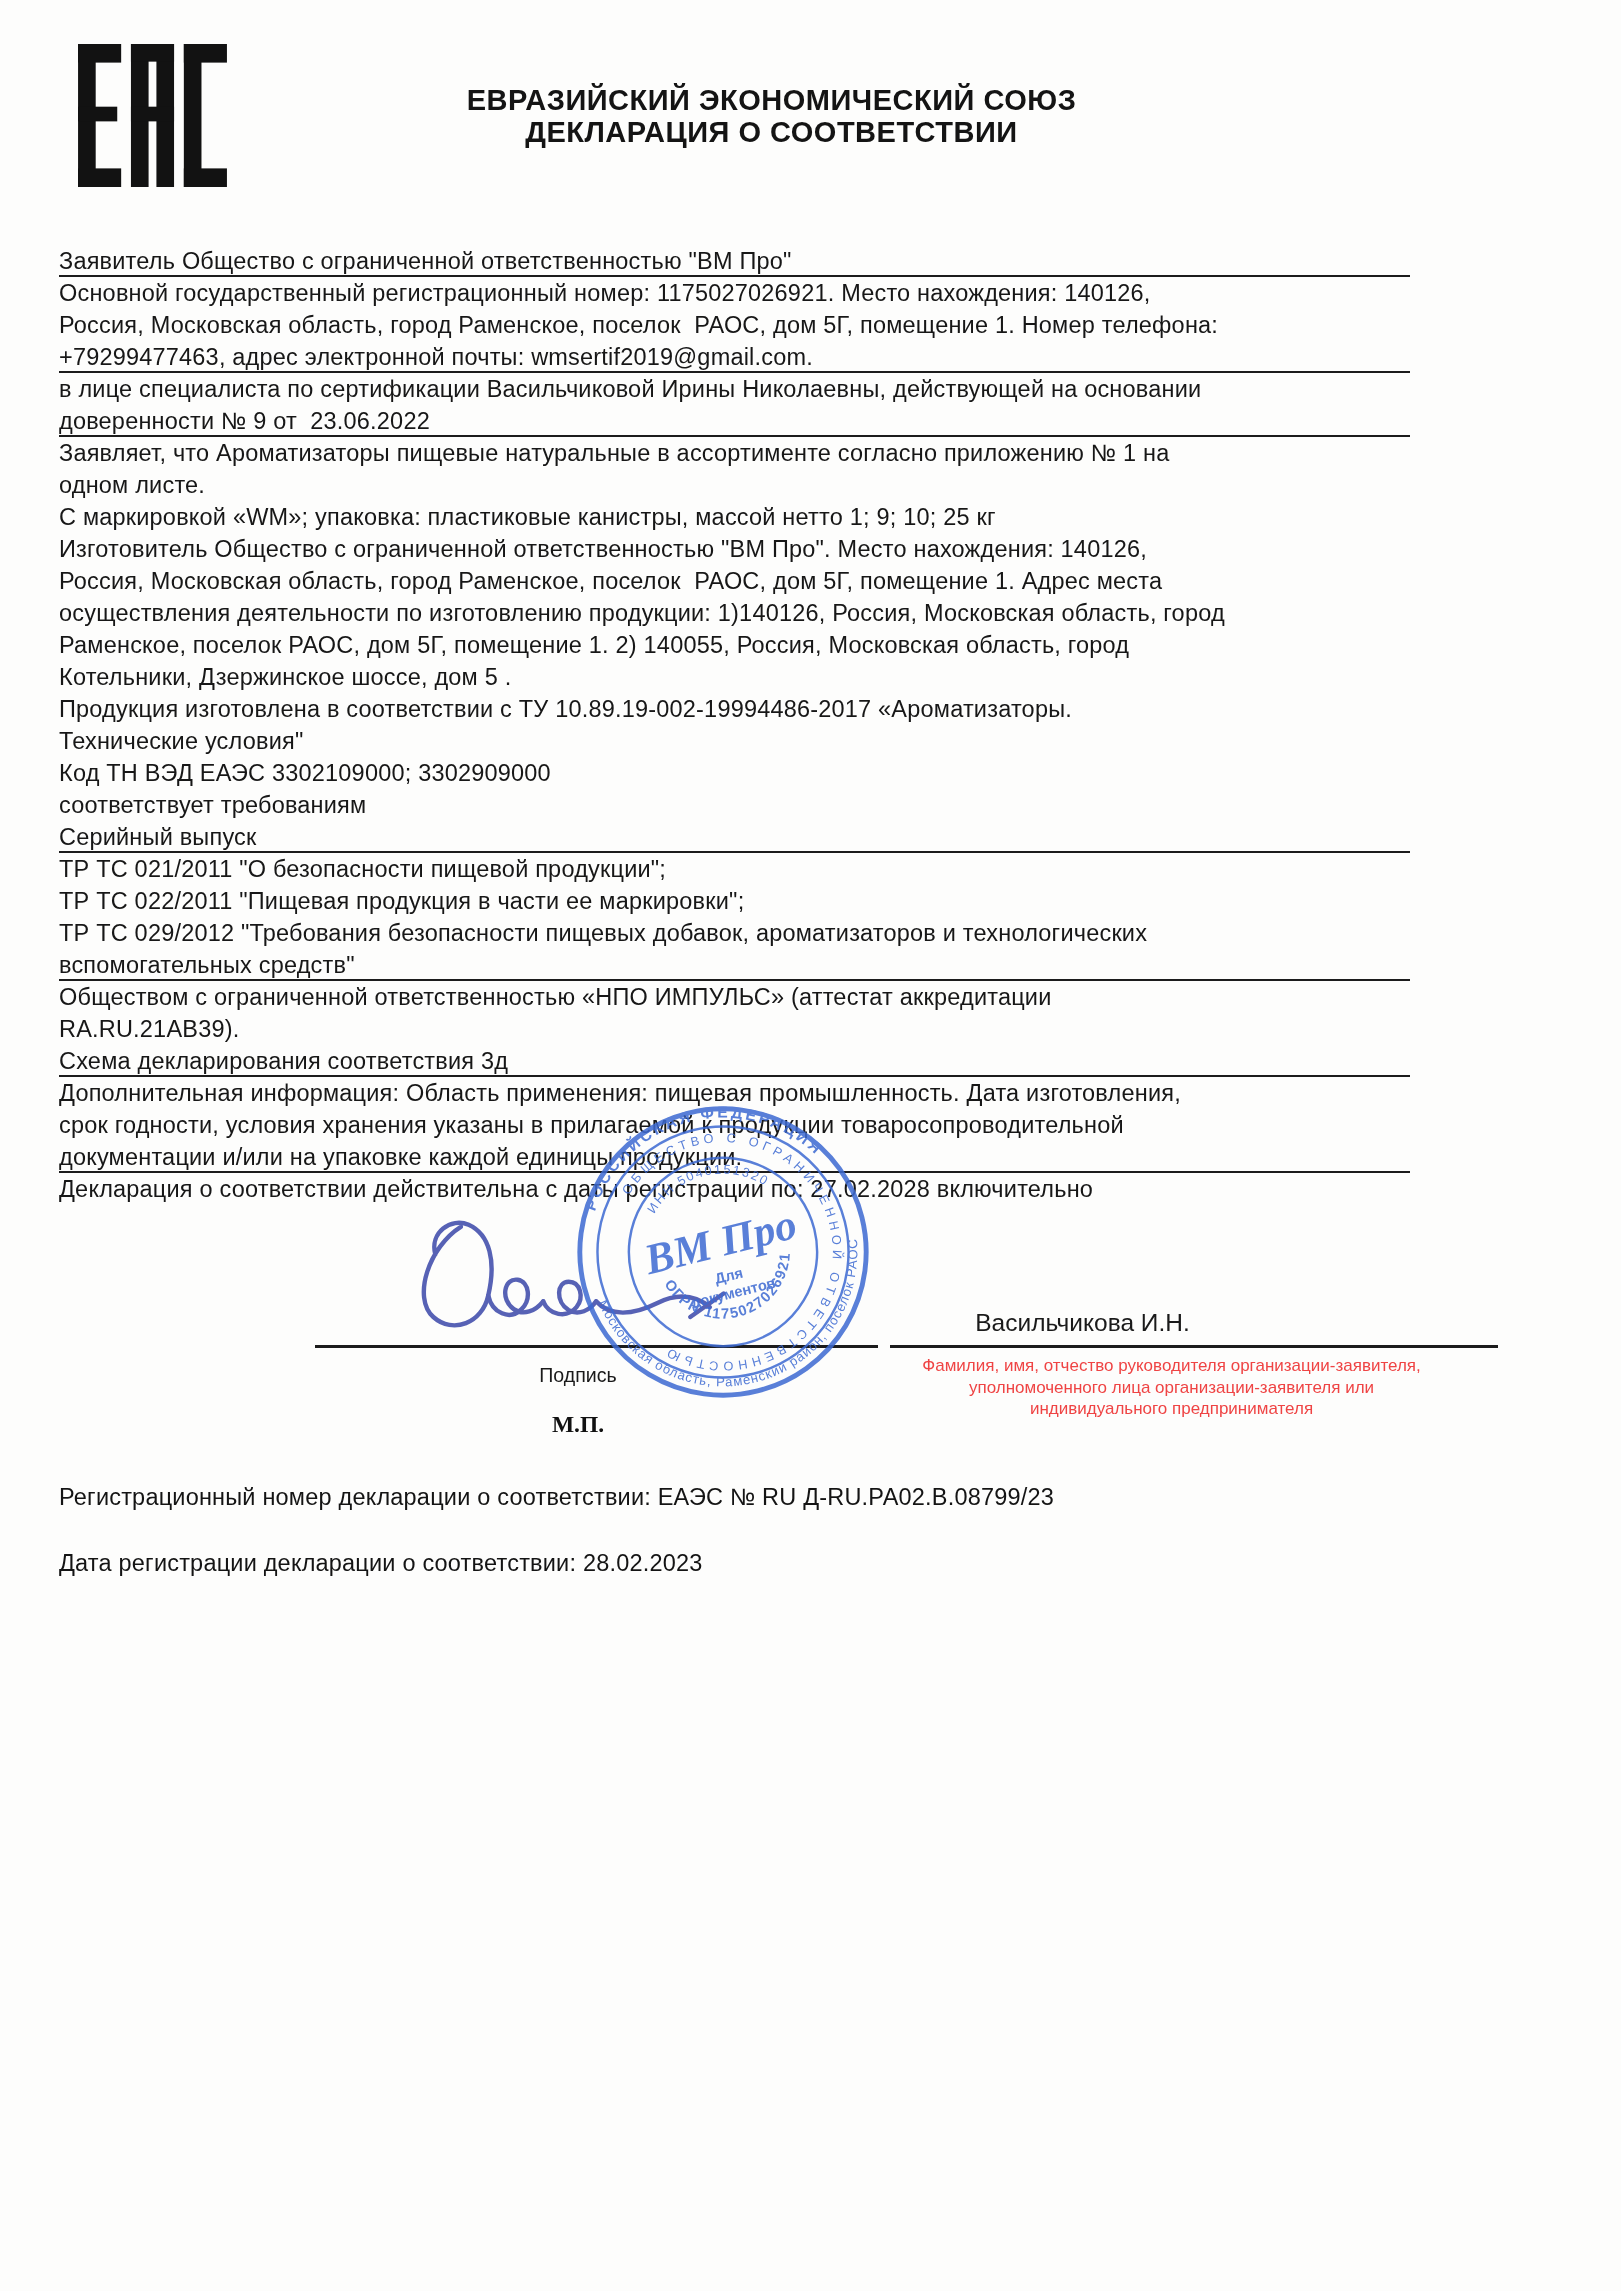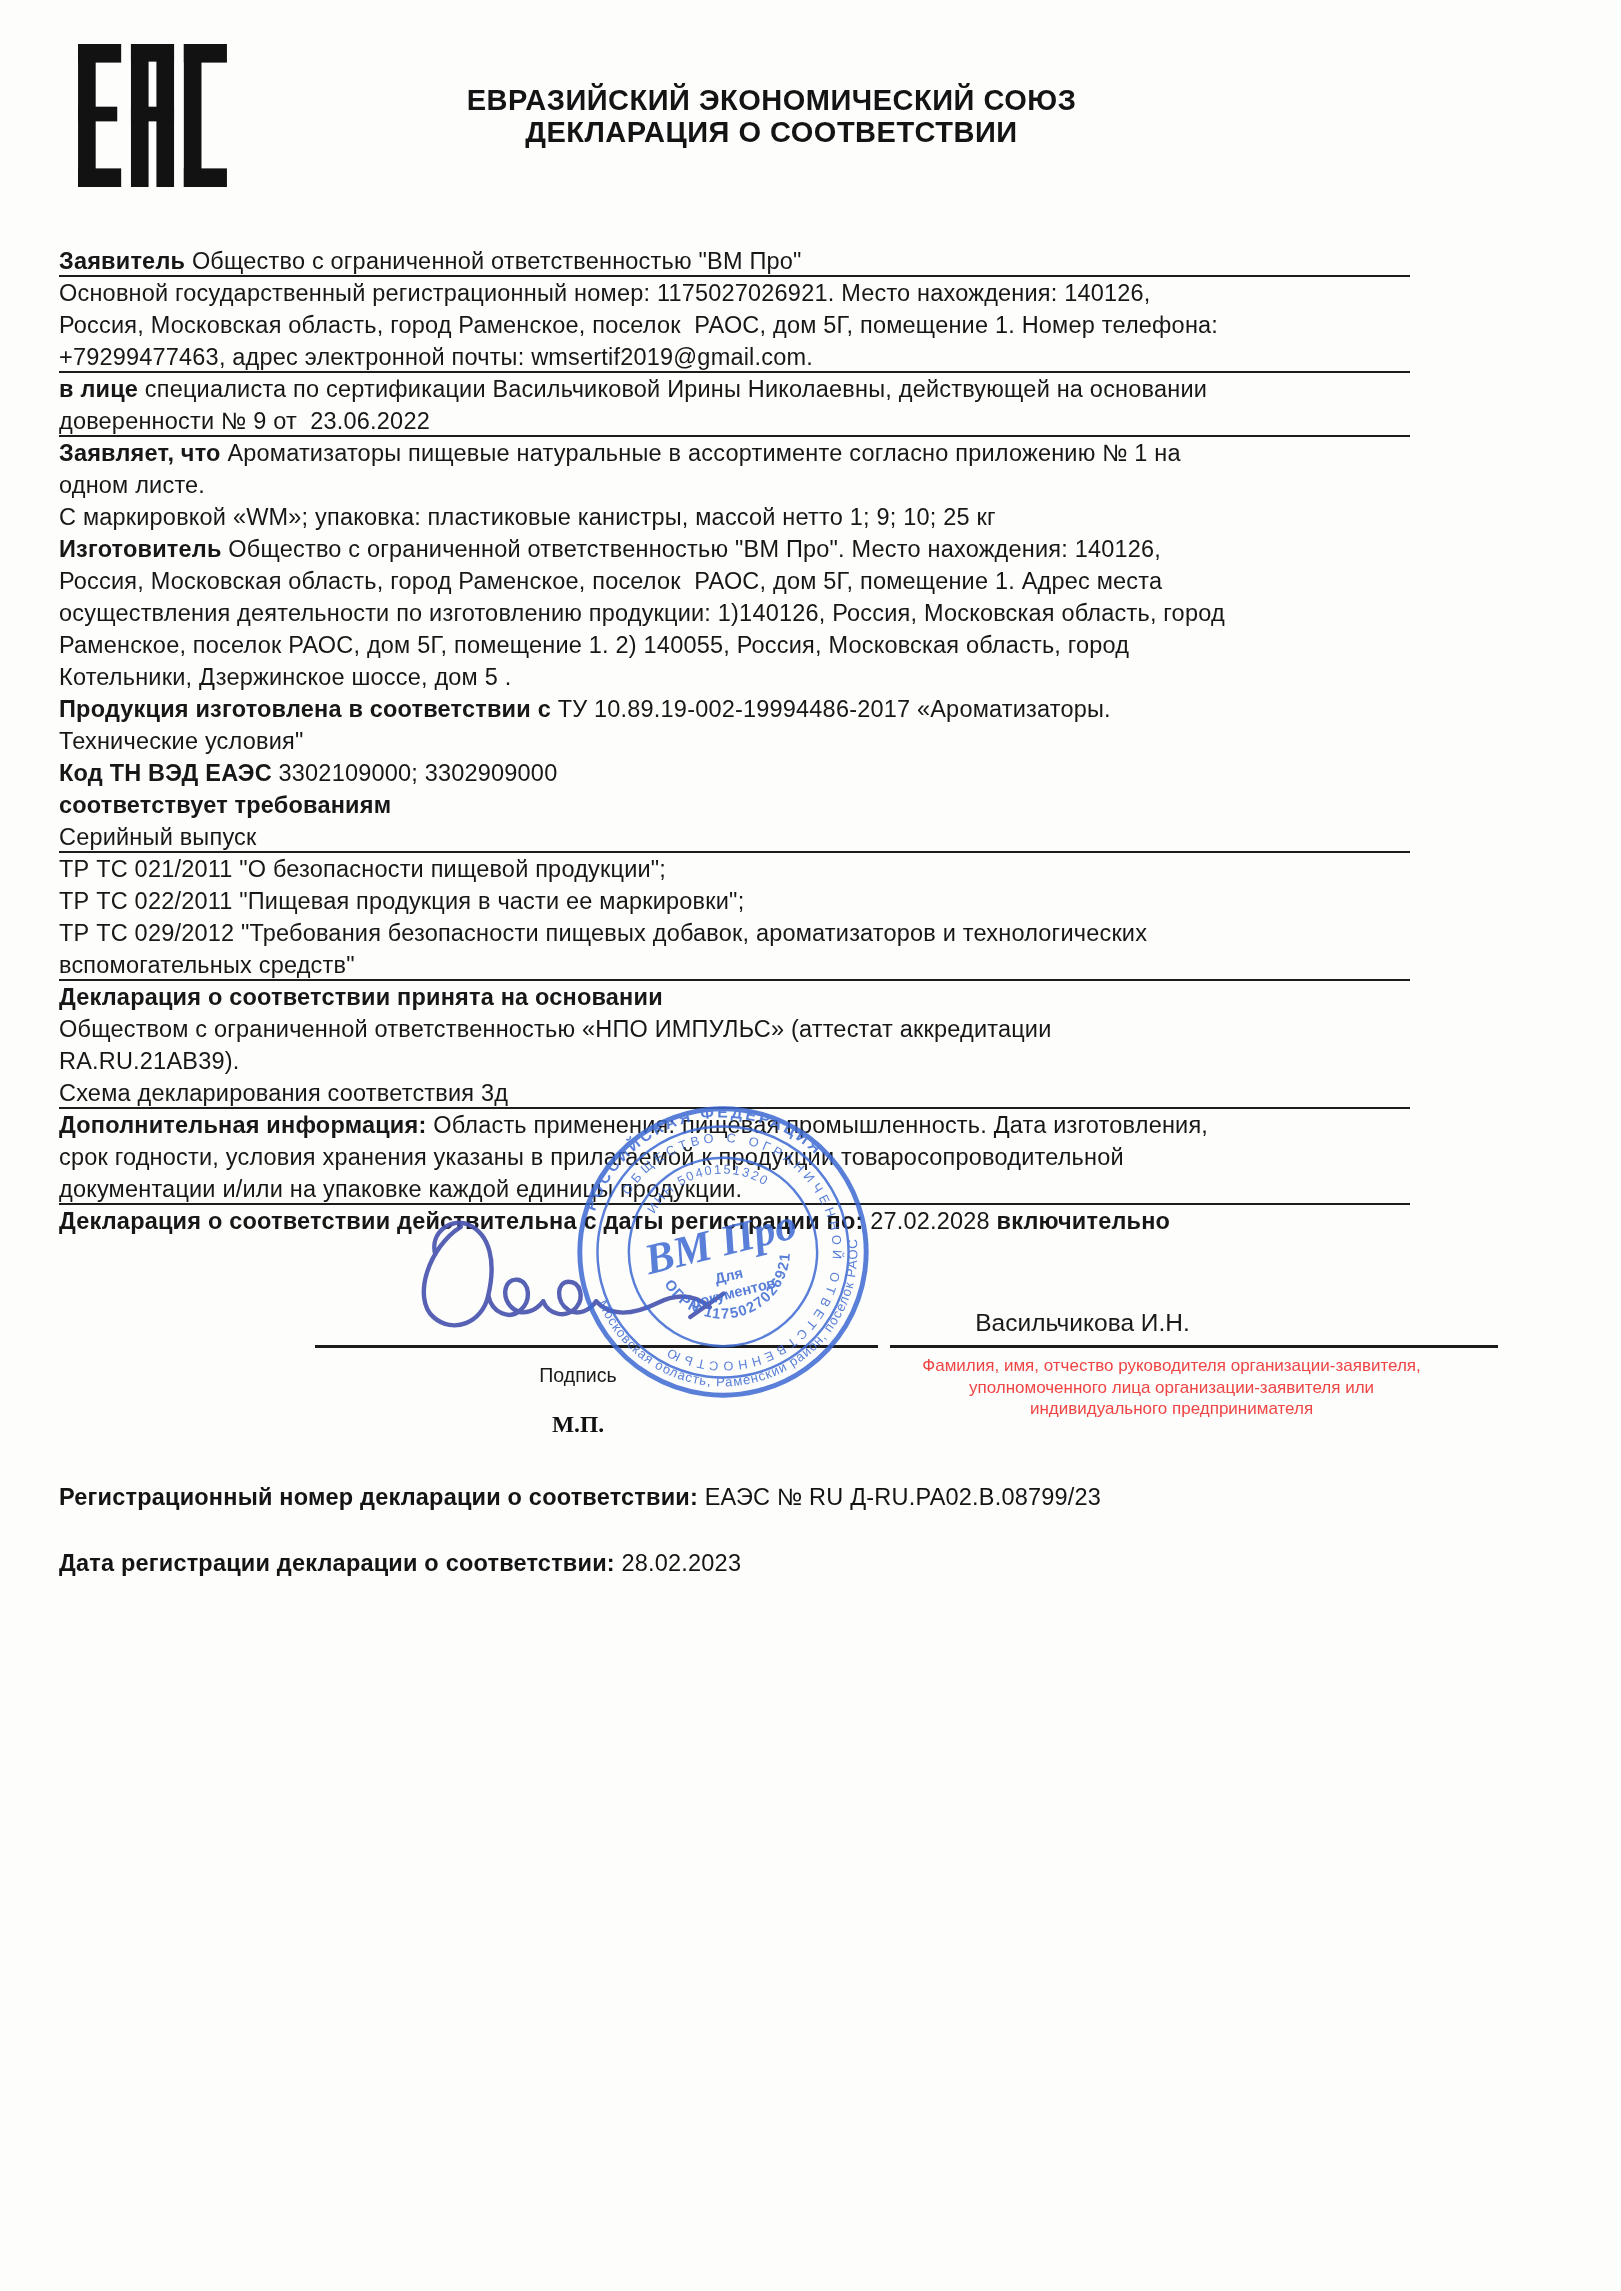--- a/index.html
+++ b/index.html
@@ -24,21 +24,21 @@
   
   .doc-body{
     position:absolute;left:59px;top:245px;width:1351px;
     font-size:23.5px;letter-spacing:0.2px;color:#171717;
   }
   .line{
     height:32px;line-height:32px;white-space:pre;
     box-sizing:border-box;overflow:visible;
   }
   .line.rule{border-bottom:2.9px solid #1c1c1c;}
-  .b{font-weight:bold;}
+  .b{font-weight:normal;}
   
   .sig-line{position:absolute;height:2.9px;background:#1c1c1c;top:1345px;}
   .sig-line.left{left:315px;width:563px;}
   .sig-line.right{left:890px;width:608px;}
   .sig-caption{
     position:absolute;left:470px;top:1364px;width:216px;
     text-align:center;font-size:19.6px;color:#1a1a1a;
   }
   .mp{
     position:absolute;left:470px;top:1411px;width:216px;text-align:center;
@@ -107,21 +107,20 @@
       <div class="line"><span>Котельники, Дзержинское шоссе, дом 5 .</span></div>
       <div class="line"><span class="b">Продукция изготовлена в соответствии с </span><span>ТУ 10.89.19-002-19994486-2017 «Ароматизаторы.</span></div>
       <div class="line"><span>Технические условия"</span></div>
       <div class="line"><span class="b">Код ТН ВЭД ЕАЭС </span><span>3302109000; 3302909000</span></div>
       <div class="line"><span class="b">соответствует требованиям</span></div>
       <div class="line rule"><span>Серийный выпуск</span></div>
       <div class="line"><span>ТР ТС 021/2011 "О безопасности пищевой продукции";</span></div>
       <div class="line"><span>ТР ТС 022/2011 "Пищевая продукция в части ее маркировки";</span></div>
       <div class="line"><span>ТР ТС 029/2012 "Требования безопасности пищевых добавок, ароматизаторов и технологических</span></div>
       <div class="line rule"><span>вспомогательных средств"</span></div>
-      <div class="line"><span class="b">Декларация о соответствии принята на основании</span></div>
       <div class="line"><span>Обществом с ограниченной ответственностью «НПО ИМПУЛЬС» (аттестат аккредитации</span></div>
       <div class="line"><span>RA.RU.21АВ39).</span></div>
       <div class="line rule"><span>Схема декларирования соответствия 3д</span></div>
       <div class="line"><span class="b">Дополнительная информация: </span><span>Область применения: пищевая промышленность. Дата изготовления,</span></div>
       <div class="line"><span>срок годности, условия хранения указаны в прилагаемой к продукции товаросопроводительной</span></div>
       <div class="line rule"><span>документации и/или на упаковке каждой единицы продукции.</span></div>
       <div class="line"><span class="b">Декларация о соответствии действительна с даты регистрации по: </span><span>27.02.2028 </span><span class="b">включительно</span></div>
     </div>
 
   <div class="sig-line left"></div>

